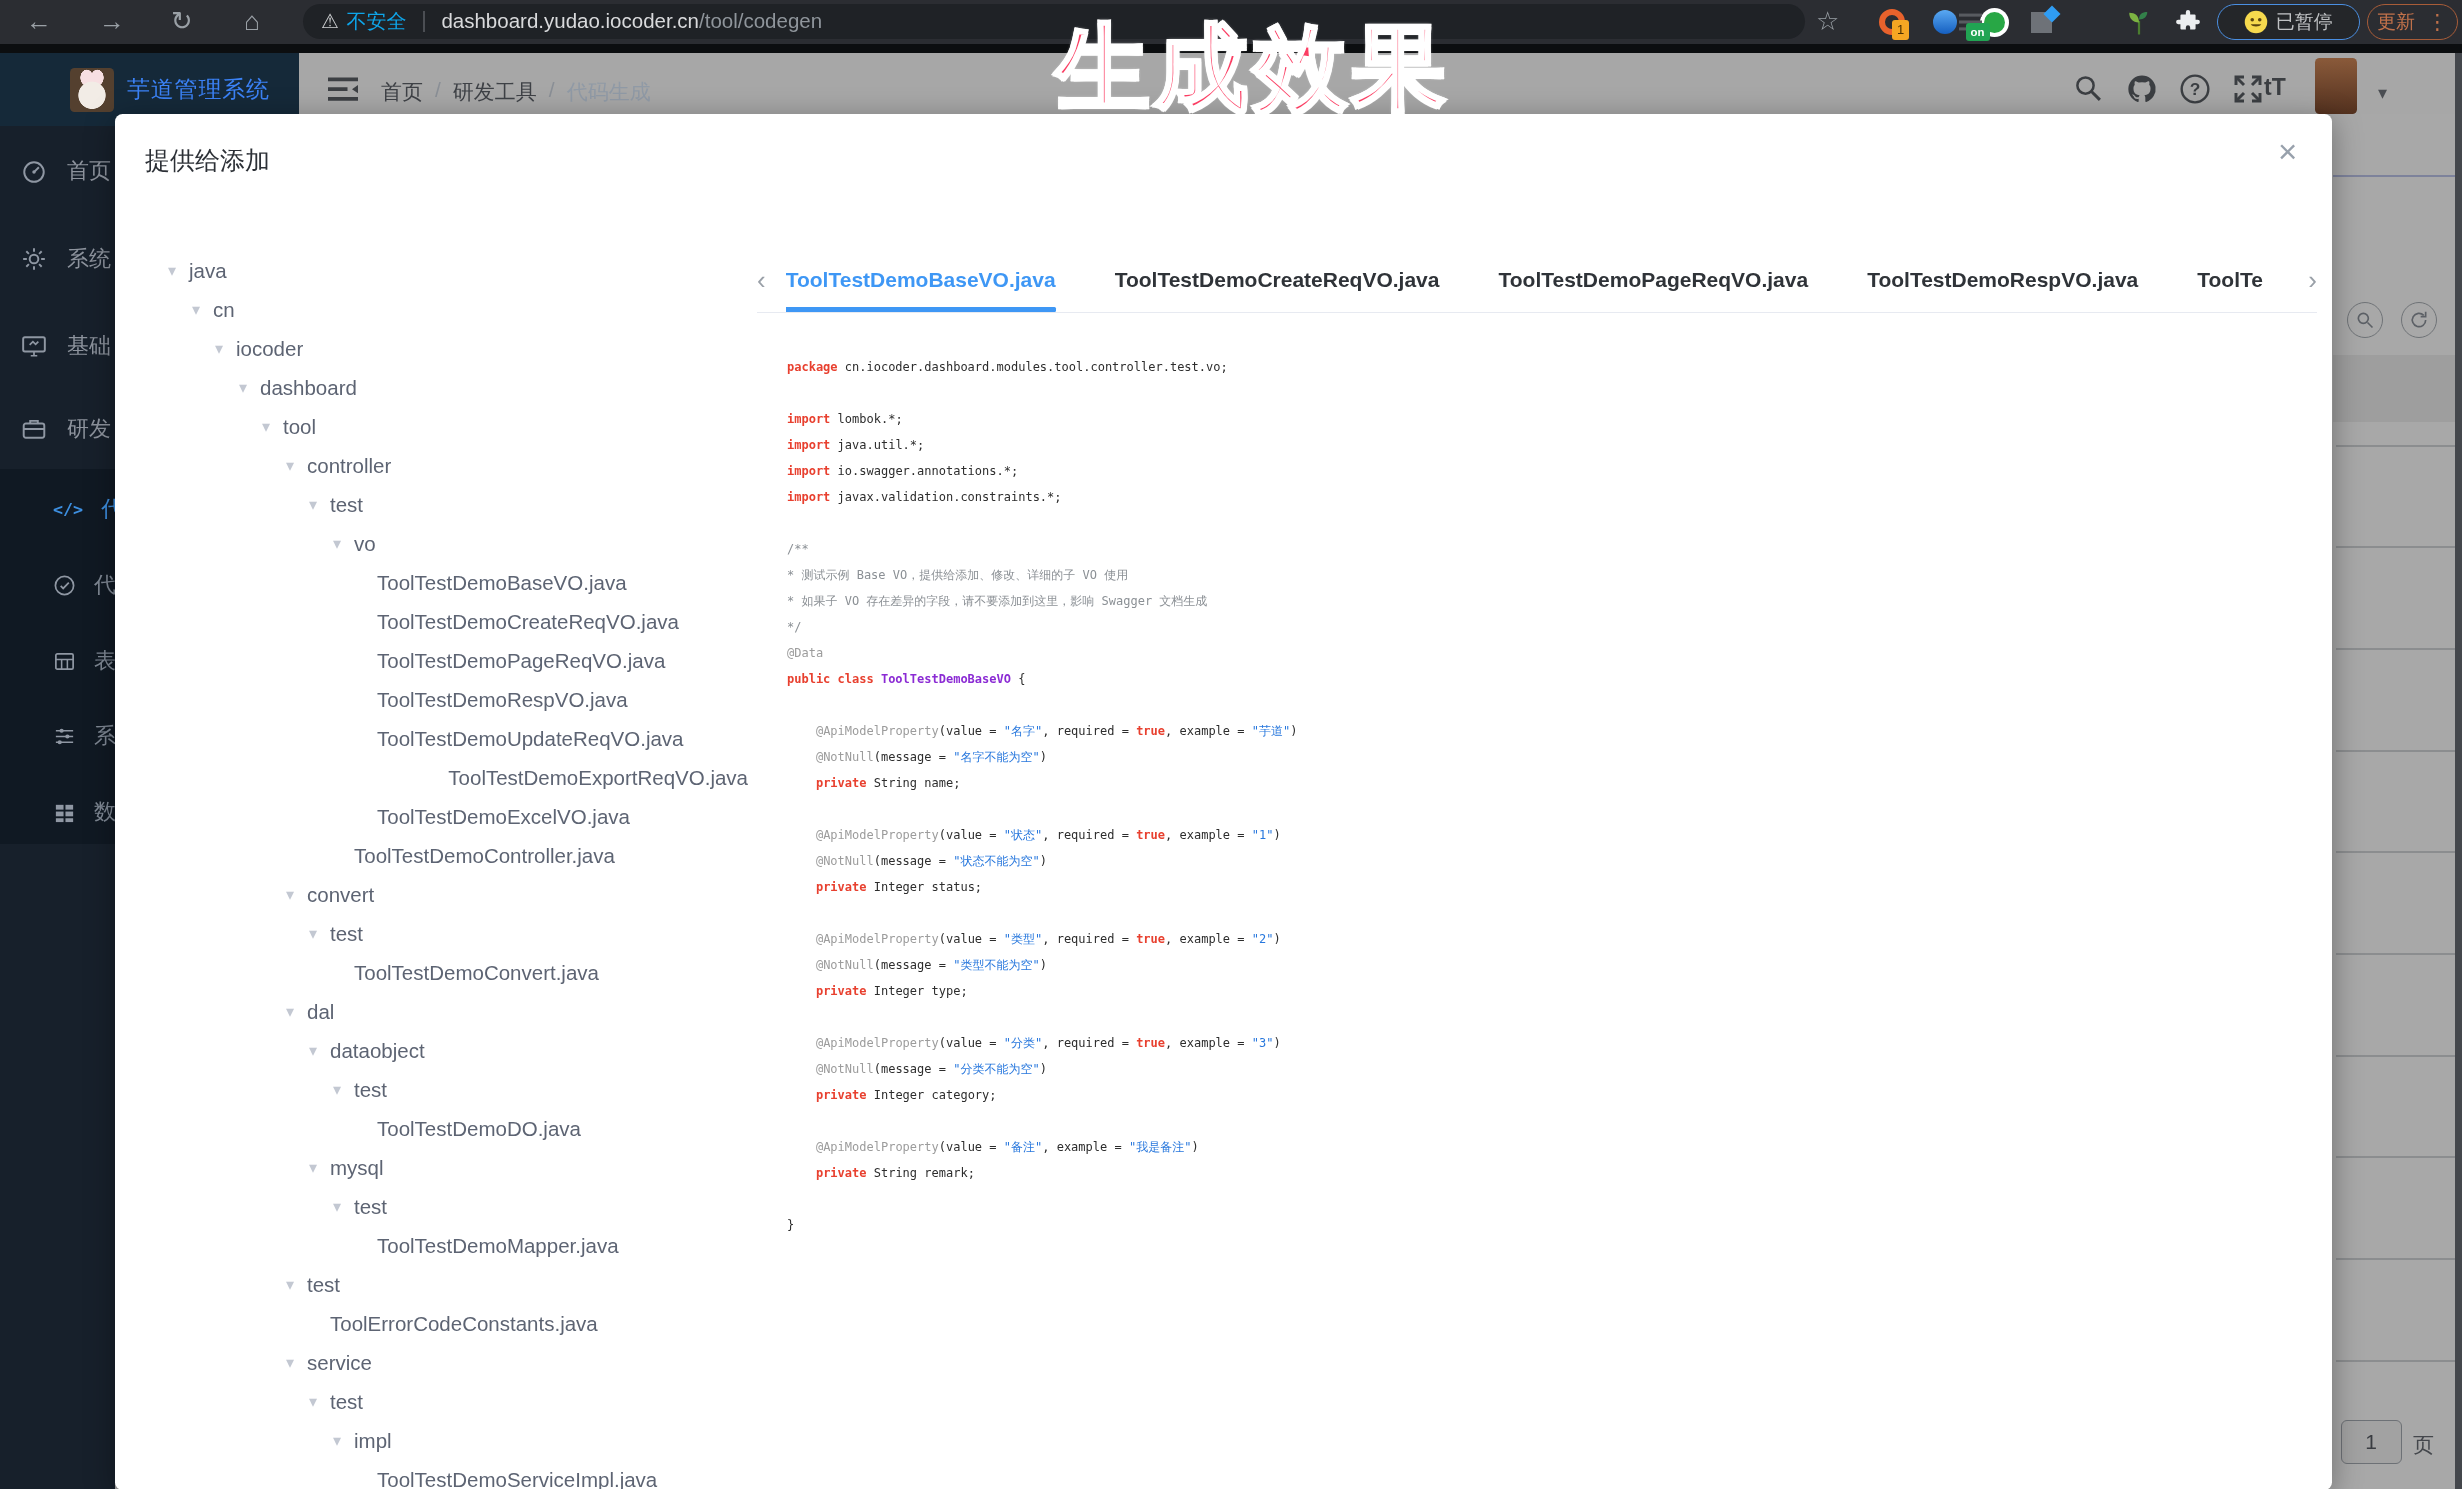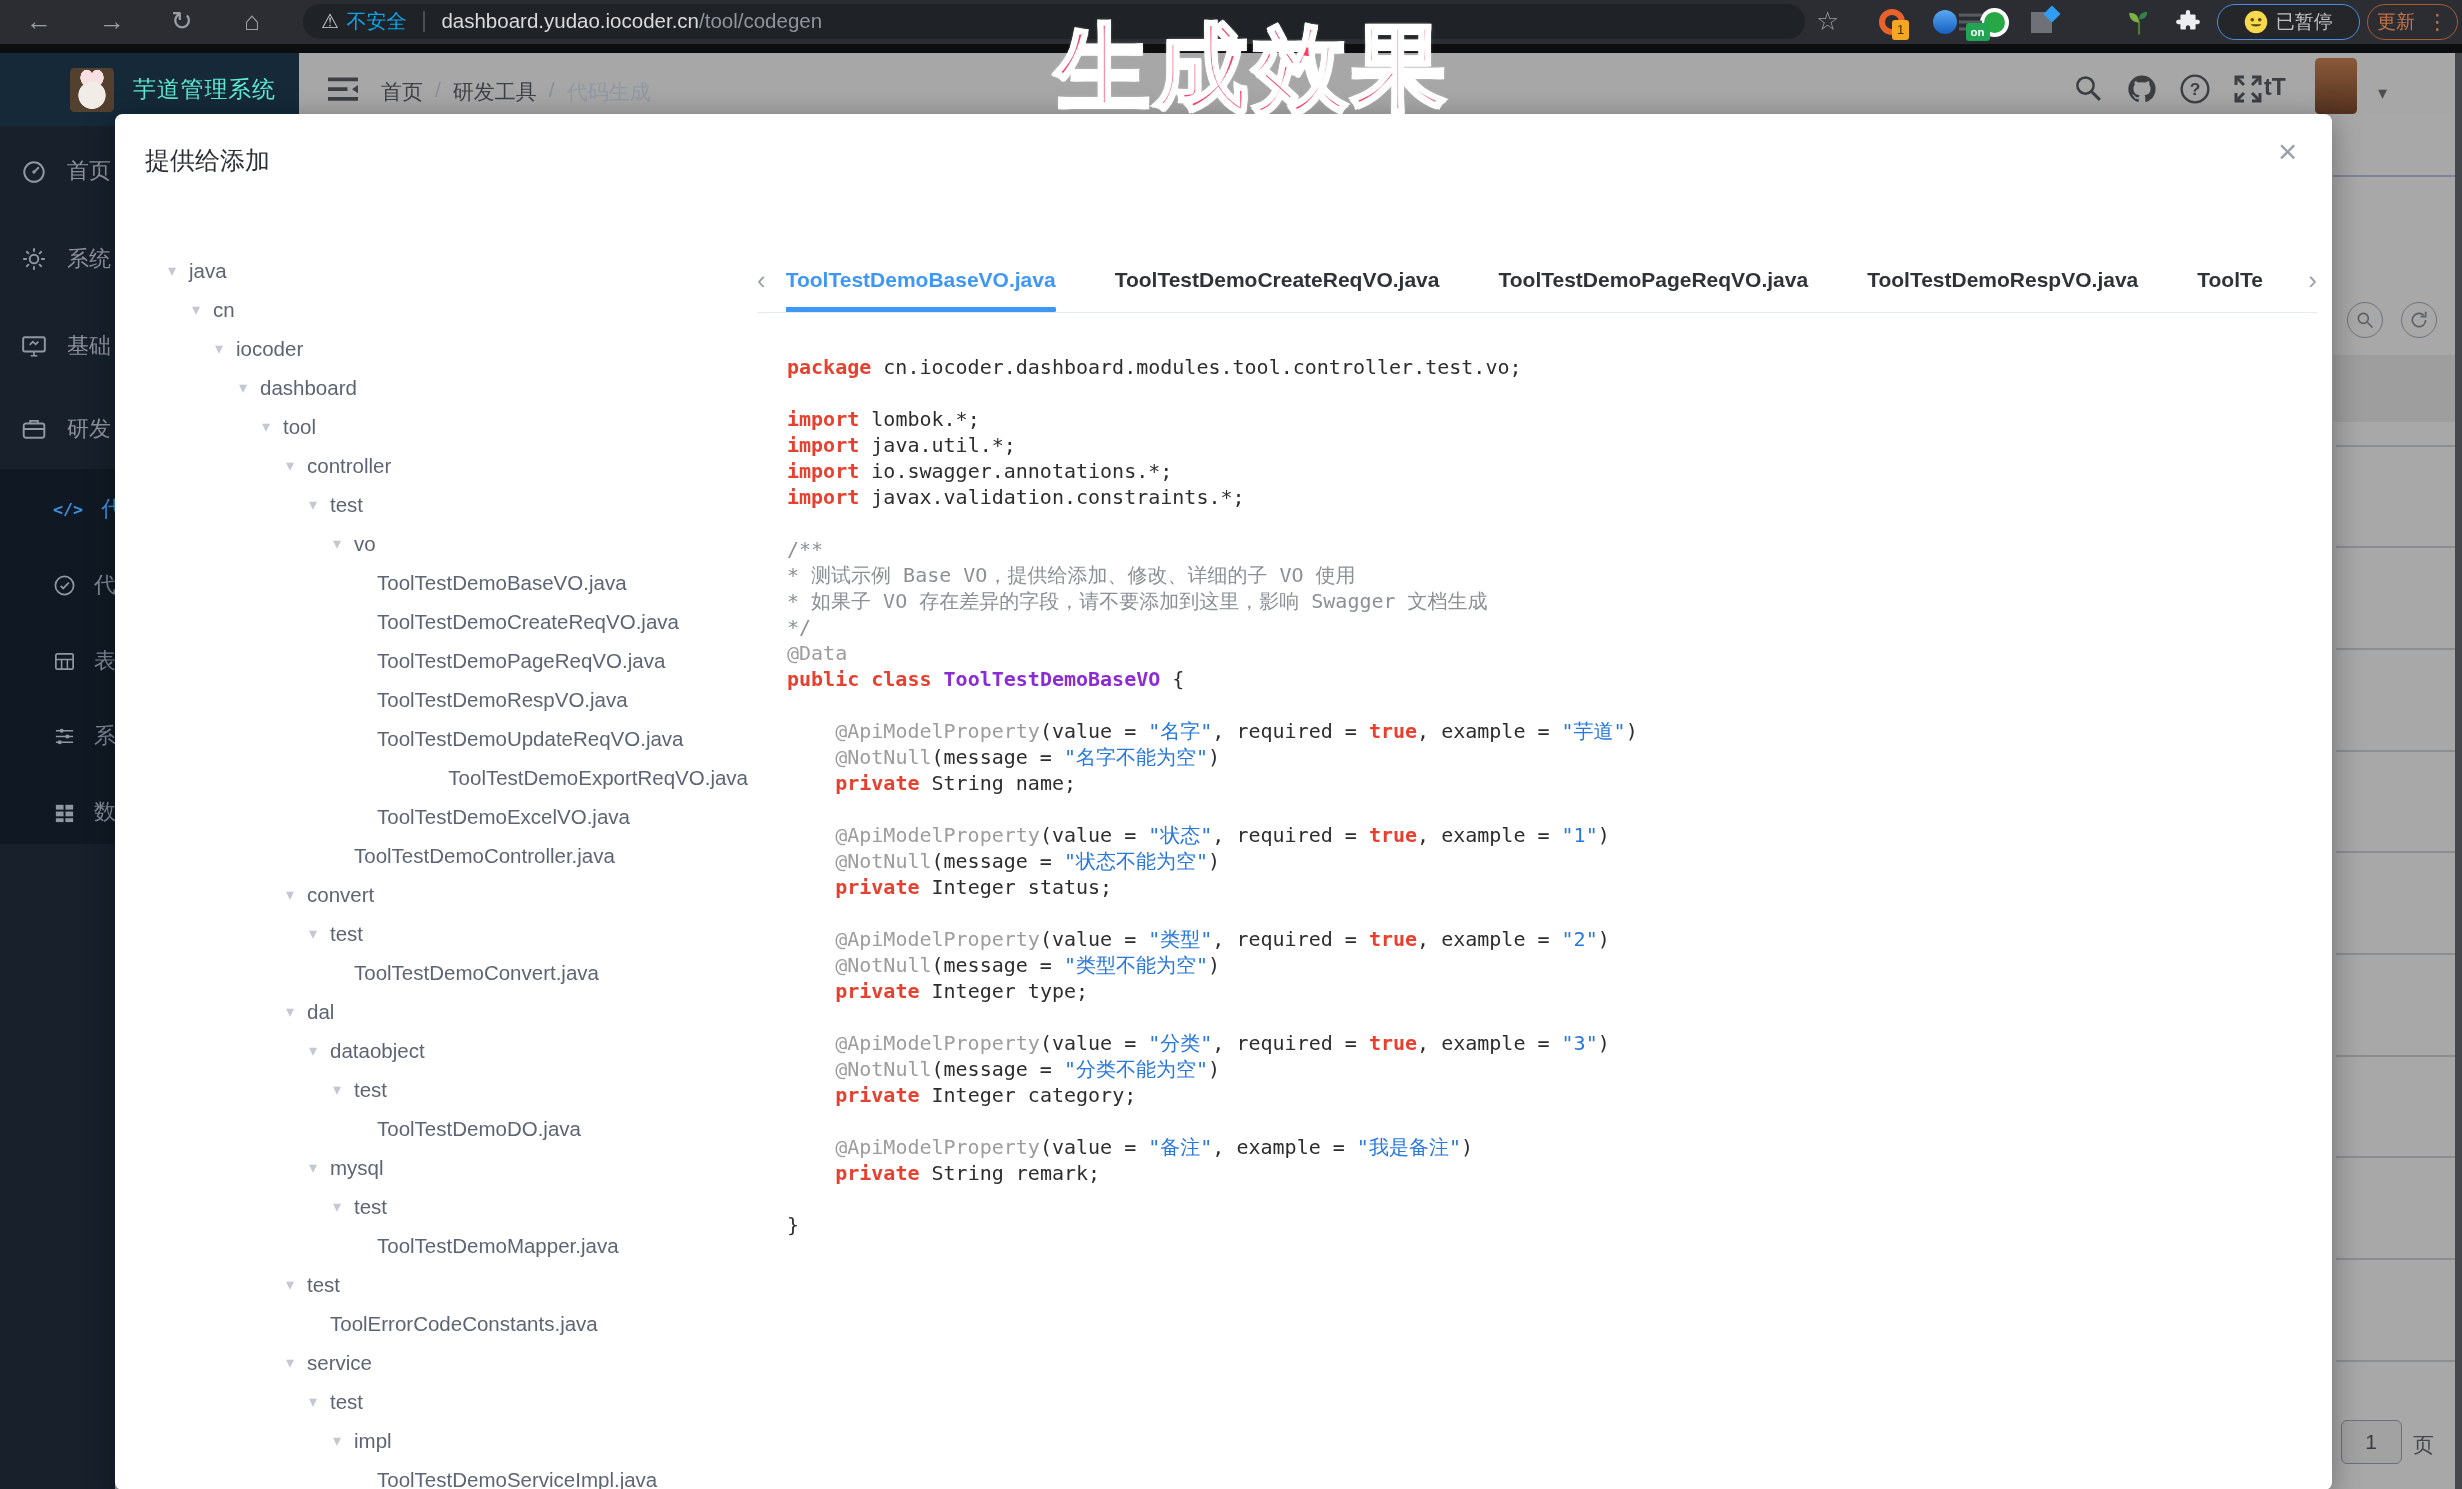--- a/index.html
+++ b/index.html
@@ -31,21 +31,21 @@
   #overlay-title{left:1056px;top:4.6px;z-index:40;font-size:94px;font-weight:bold;letter-spacing:4.6px;
      color:#fb3e63;-webkit-text-stroke:3px #ffffff;
      text-shadow:0 0 3.8px #fff,1.5px 1.5px 0 #fff,-1.5px -1.5px 0 #fff,1.5px -1.5px 0 #fff,-1.5px 1.5px 0 #fff;}
 
   
   #logo{left:0;top:53px;width:299px;height:73px;background:#152939;z-index:5;display:flex;align-items:center;}
   #bunny{width:44px;height:44px;margin-left:70px;border-radius:4.6px;
      background:radial-gradient(circle at 50% 62%,#f2ece6 0 38%,rgba(0,0,0,0) 40%),
                 radial-gradient(ellipse at 38% 22%,#f7dfe2 0 16%,rgba(0,0,0,0) 17%),
                 radial-gradient(ellipse at 62% 22%,#f7dfe2 0 16%,rgba(0,0,0,0) 17%),#54402f;}
-  #logo-title{color:#5eead4;font-size:23px;margin-left:19px;letter-spacing:0.8px;}
+  #logo-title{color:#3b82f6;font-size:23px;margin-left:13px;letter-spacing:0.8px;}
   #header{left:299px;top:53px;width:2163px;height:73px;background:#a7a7a7;z-index:4;}
   #hamburger{left:29px;top:23px;color:#3c3f43;}
   #breadcrumb{left:82px;top:25px;font-size:21px;display:flex;gap:12px;}
   #breadcrumb .bc{color:#3e4146;}
   #breadcrumb .sep{color:#8a8f96;}
   #breadcrumb .cur{color:#909aa6;}
   .hicon{top:20px;color:#3b3e42;z-index:5;}
   #havatar{left:2016px;top:4.6px;width:42px;height:56px;border-radius:4.6px;
      background:linear-gradient(#8a5a3a,#53311f);z-index:5;}
   #hcaret{left:2079px;top:29px;color:#4a4d52;font-size:18px;z-index:5;}
@@ -94,21 +94,21 @@
   #tabs-strip{flex:1;display:flex;gap:59px;margin-left:20px;margin-right:7.6px;overflow:hidden;
      align-items:center;height:100%;}
   .tab{font-size:21px;font-weight:bold;color:#2f3338;white-space:nowrap;position:relative;
      height:100%;display:flex;align-items:center;flex:none;}
   .tab.active{color:#3e97f5;}
   .tab.active::after{content:"";position:absolute;left:-10.6px;bottom:0;width:calc(100% + 10.6px);
      height:5.3px;background:#3e97f5;border-radius:1.5px;}
 
   
   #code-view{position:absolute;left:672px;top:240px;width:1510px;height:1130px;overflow:hidden;}
-  .code-line{font-family:"DejaVu Sans Mono",monospace;font-size:20px;line-height:26px;
+  .code-line{font-family:"DejaVu Sans Mono",monospace;font-size:12px;line-height:26px;
      white-space:pre;color:#2d2d2d;}
   .c-kw{color:#e8402f;font-weight:bold;}
   .c-cls{color:#8b2bd4;font-weight:bold;}
   .c-str{color:#2777dd;}
   .c-ann{color:#9c9c9c;}
   .c-cm{color:#8b9095;}
   .c-pl{color:#2d2d2d;}
 
   svg{display:block;}
 </style>

